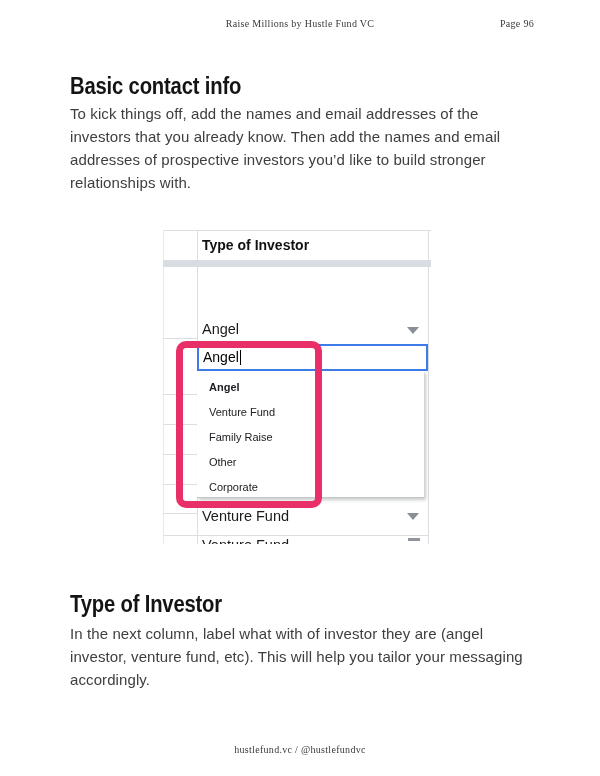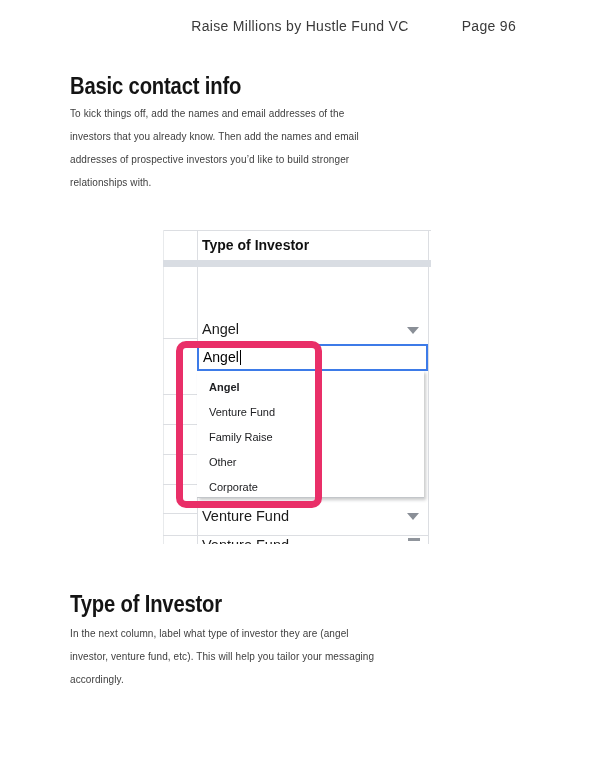--- a/index.html
+++ b/index.html
@@ -1,29 +1,29 @@
 <!DOCTYPE html>
 <html style="--highlight: #e92f68; --active-border: #3d7be8; --frozen-bar: #d9dde3;"><head>
 <meta charset="utf-8">
 <style>
   html,body{margin:0;padding:0;background:#fff;}
   #page{
     position:relative;width:600px;height:776px;background:#ffffff;overflow:hidden;
     font-family:"Liberation Sans",sans-serif;
   }
-  .mono{font-family:Liberation Sans, sans-serif;font-size:14px;color:#3a3a3a;letter-spacing:.3px;}
+  .mono{font-family:Liberation Serif, serif;font-size:10px;color:#3a3a3a;letter-spacing:.3px;}
   .book-header{position:absolute;top:18px;left:0;width:100%;height:14px;}
   .book-title{position:absolute;left:0;width:100%;text-align:center;}
-  .page-num{position:absolute;right:84px;top:0;}
+  .page-num{position:absolute;right:66px;top:0;}
   .h1{
     position:absolute;left:70px;font-size:23px;font-weight:700;color:#141414;
     letter-spacing:-.2px;transform:scaleX(.88);transform-origin:left top;white-space:nowrap;
   }
   .body-text{
-    position:absolute;left:70px;width:500px;font-size:10px;line-height:23px;
+    position:absolute;left:70px;width:500px;font-size:15px;line-height:23px;
     color:#3e3e3e;white-space:pre-line;letter-spacing:.1px;
   }
   .footer{position:absolute;top:744px;left:0;width:100%;text-align:center;}
 
   
   .sheet{position:absolute;left:163px;top:230px;width:268px;height:314px;overflow:hidden;background:#fff;color:#1b1b1b;}
   .gl{position:absolute;background:#dcdee2;}
   .sheet-colhdr{position:absolute;left:39px;top:7px;font-size:14px;font-weight:700;color:#111;}
   .frozen-bar{position:absolute;left:0;top:30px;width:268px;height:7px;background:var(--frozen-bar,#d9dde3);}
   .cell-text{position:absolute;left:39px;font-size:14.5px;color:#1b1b1b;white-space:nowrap;}
@@ -96,18 +96,19 @@
     <div class="cell-text" style="top:278px;">Venture Fund</div>
     <div class="dd-arrow" style="left:244px;top:283px;"></div>
 
     <div class="cell-text" style="top:307px;">Venture Fund</div>
     <div class="partial-arrow"></div>
 
     <div class="hl-rect"></div>
   </div>
 
   <div class="h1" style="top:591px;">Type of Investor</div>
-  <div class="body-text" style="top:622px;">In the next column, label what type of investor they are (angel
+  <div class="body-text" style="top:622px;">In the next column, label what with of investor they are (angel
 investor, venture fund, etc). This will help you tailor your messaging
 accordingly.</div>
 
+  <div class="footer mono">hustlefund.vc / @hustlefundvc</div>
 
 </div>
 
 </body></html>

